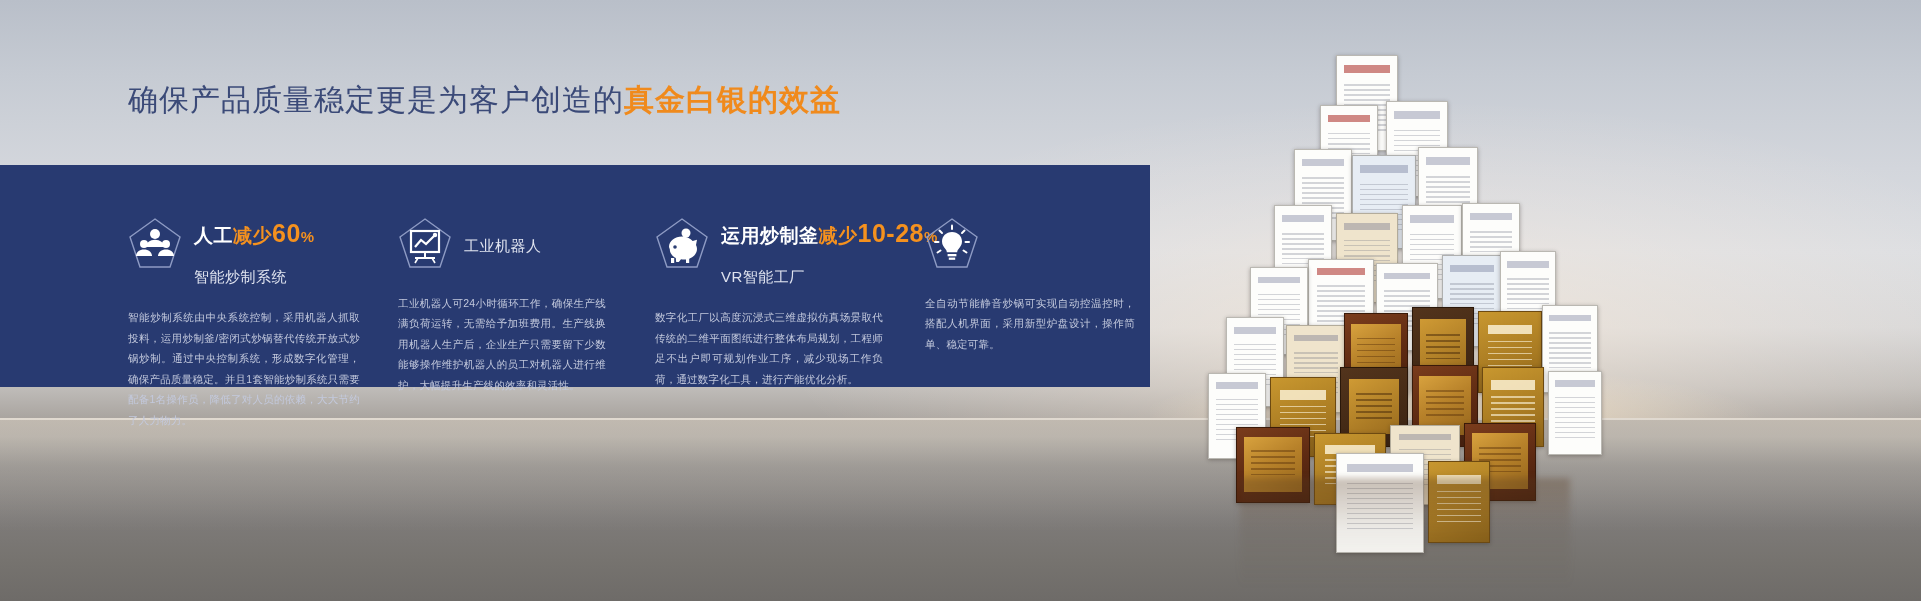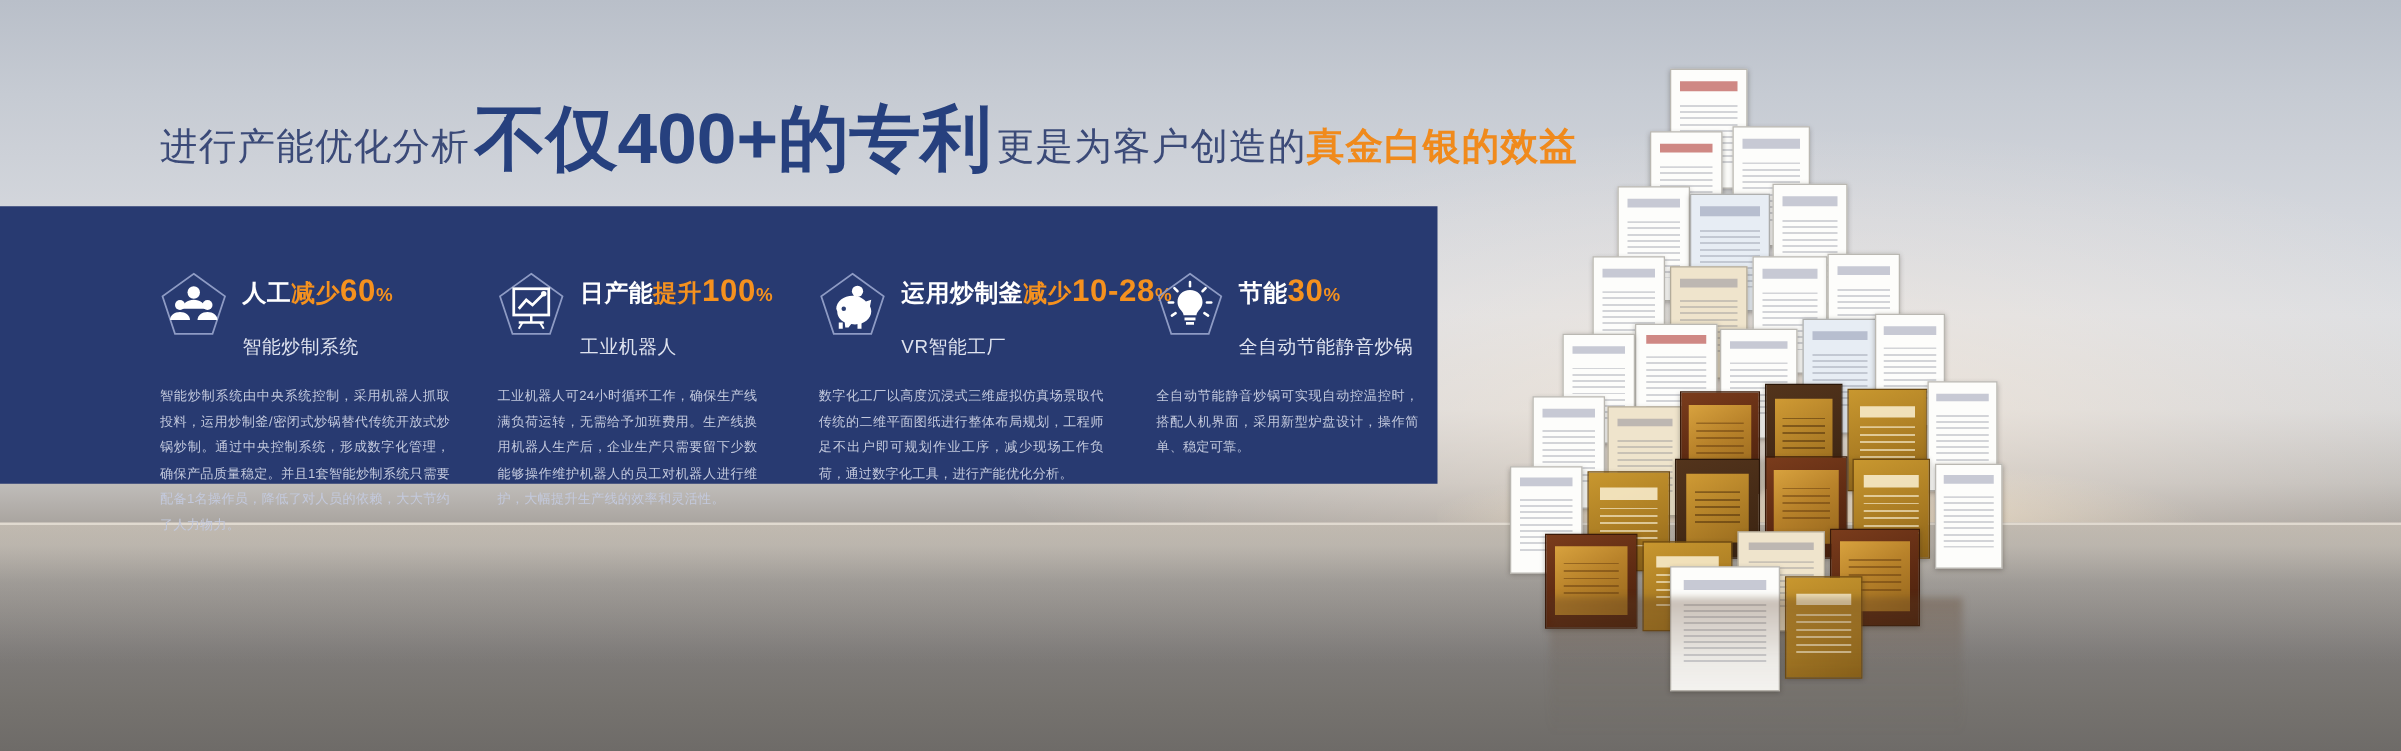--- a/index.html
+++ b/index.html
@@ -155,22 +155,21 @@
 <div class="bg">
   <div class="sky"></div>
   <div class="sky-haze"></div>
   <div class="horizon-glow"></div>
   <div class="sea"></div>
   <div class="sea-shine"></div>
   <div class="sea-line"></div>
 </div>
 
 <div class="headline">
-  <span class="hl-thin">进行产能优化分析</span>
-  <span class="hl-big">不仅400+的专利</span>
+  <span class="hl-thin">确保产品质量稳定</span>
   <span class="hl-thin">更是为客户创造的</span>
   <span class="hl-orange">真金白银的效益</span>
 </div>
 
 <div class="panel">
   <div class="features">
 
     <div class="feature f1">
       <div class="fhead">
         <span class="pent">
@@ -202,23 +201,20 @@
             <rect x="13" y="14" width="28" height="21" fill="none" stroke="#fff" stroke-width="2.2"></rect>
             <polyline points="17,30 23,23 28,27 37,18" fill="none" stroke="#fff" stroke-width="2.2"></polyline>
             <circle cx="37" cy="18" r="2.2" fill="#fff"></circle>
             <line x1="27" y1="35" x2="27" y2="41" stroke="#fff" stroke-width="2"></line>
             <line x1="17" y1="41" x2="37" y2="41" stroke="#fff" stroke-width="2"></line>
             <line x1="20" y1="41" x2="17" y2="46" stroke="#fff" stroke-width="1.6"></line>
             <line x1="34" y1="41" x2="37" y2="46" stroke="#fff" stroke-width="1.6"></line>
           </svg>
         </span>
         <div class="ftext">
-          <div class="ftitle">
-            <span>日产能</span><span class="hl2">提升</span><span class="num">100</span><span class="num"><small>%</small></span>
-          </div>
           <div class="fsub">工业机器人</div>
         </div>
       </div>
       <div class="fbody">工业机器人可24小时循环工作，确保生产线满负荷运转，无需给予加班费用。生产线换用机器人生产后，企业生产只需要留下少数能够操作维护机器人的员工对机器人进行维护，大幅提升生产线的效率和灵活性。</div>
     </div>
 
     <div class="feature f3">
       <div class="fhead">
         <span class="pent">
           <svg width="54" height="56" viewBox="0 0 54 56">
@@ -252,26 +248,20 @@
               <line x1="27" y1="8.5" x2="27" y2="12"></line>
               <line x1="14.5" y1="13.5" x2="17" y2="16"></line>
               <line x1="39.5" y1="13.5" x2="37" y2="16"></line>
               <line x1="10" y1="25" x2="13.5" y2="25"></line>
               <line x1="44" y1="25" x2="40.5" y2="25"></line>
               <line x1="12.5" y1="35.5" x2="15.5" y2="33.5"></line>
               <line x1="41.5" y1="35.5" x2="38.5" y2="33.5"></line>
             </g>
           </svg>
         </span>
-        <div class="ftext">
-          <div class="ftitle">
-            <span>节能</span><span class="hl2"></span><span class="num">30</span><span class="num"><small>%</small></span>
-          </div>
-          <div class="fsub">全自动节能静音炒锅</div>
-        </div>
       </div>
       <div class="fbody">全自动节能静音炒锅可实现自动控温控时，搭配人机界面，采用新型炉盘设计，操作简单、稳定可靠。</div>
     </div>
 
   </div>
 </div>
 
 <div class="certs">
   <div class="cert red" style="left:146px; top:0px;   width:62px; height:96px;"></div>
   <div class="cert red" style="left:130px; top:50px;  width:58px; height:92px;"></div>

